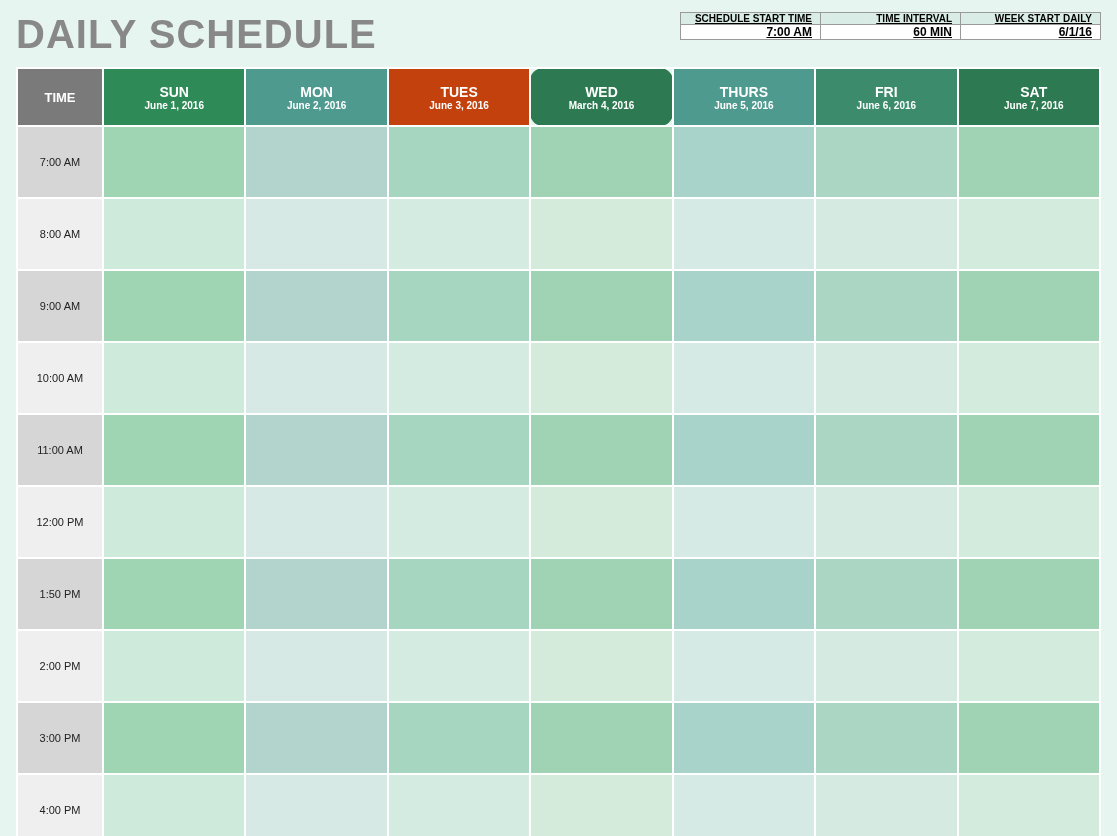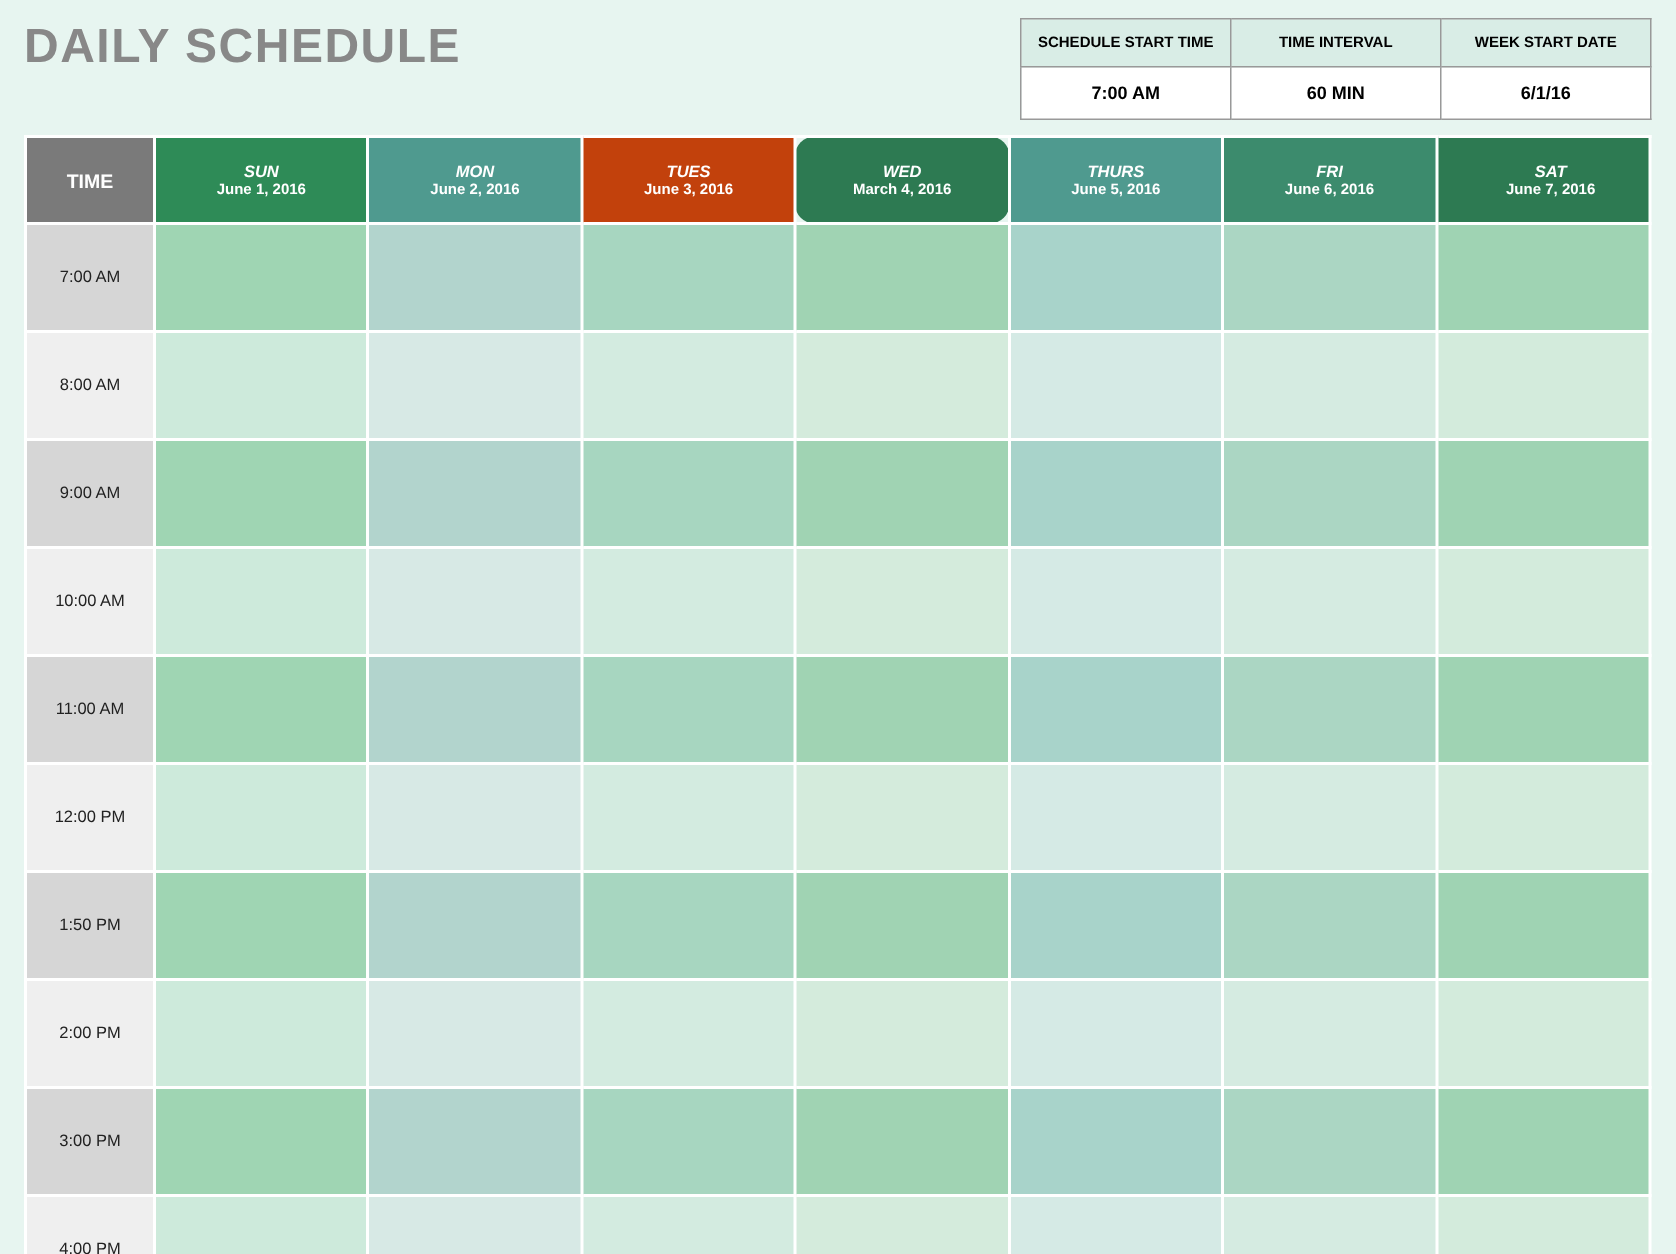--- a/index.html
+++ b/index.html
@@ -11,34 +11,35 @@
   overflow: hidden;
   padding: 12px 16px;
 }
 .header-row {
   display: flex;
   justify-content: space-between;
   align-items: flex-start;
   margin-bottom: 10px;
 }
 .title {
-  font-size: 32px;
+  font-size: 40px;
   font-weight: bold;
   color: #888;
   letter-spacing: 1px;
 }
 .config-table {
   border-collapse: collapse;
   font-size: 11px;
 }
 .config-table th, .config-table td {
   border: 1px solid #999;
-  text-align: center;
-  padding: 10px 8px;
+  text-align: right;
+  padding: 0 8px;
   width: 140px;
+  text-decoration: underline;
 }
 .config-table th {
   background: #d9ede6;
   font-weight: bold;
   font-size: 10px;
 }
 .config-table td {
   background: #fff;
   font-weight: bold;
   font-size: 12px;
@@ -55,23 +56,22 @@
   height: 58px;
   color: #fff;
   font-size: 13px;
   font-weight: bold;
 }
 .schedule thead th.time-head {
   background: #7a7a7a;
   width: 86px;
 }
 .schedule thead th .day-name {
-  font-size: 11px;
-  font-weight: bold;
-  font-style: italic;
+  font-size: 14px;
+  font-weight: bold;
 }
 .schedule thead th .day-date {
   font-size: 10px;
   font-weight: bold;
 }
 .schedule tbody td, .schedule tbody th {
   height: 72px;
 }
 .schedule tbody th.time-cell {
   background: #e5e5e5;
@@ -111,21 +111,21 @@
 </head>
 <body>
 
 <div class="header-row">
   <div class="title">DAILY SCHEDULE</div>
   <table class="config-table">
     <thead>
       <tr>
         <th>SCHEDULE START TIME</th>
         <th>TIME INTERVAL</th>
-        <th>WEEK START DATE</th>
+        <th>WEEK START DAILY</th>
       </tr>
     </thead>
     <tbody>
       <tr>
         <td>7:00 AM</td>
         <td>60 MIN</td>
         <td>6/1/16</td>
       </tr>
     </tbody>
   </table>

